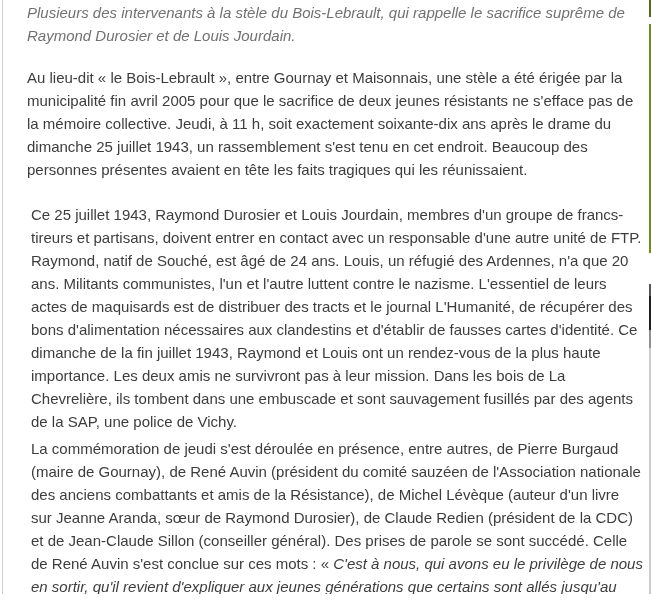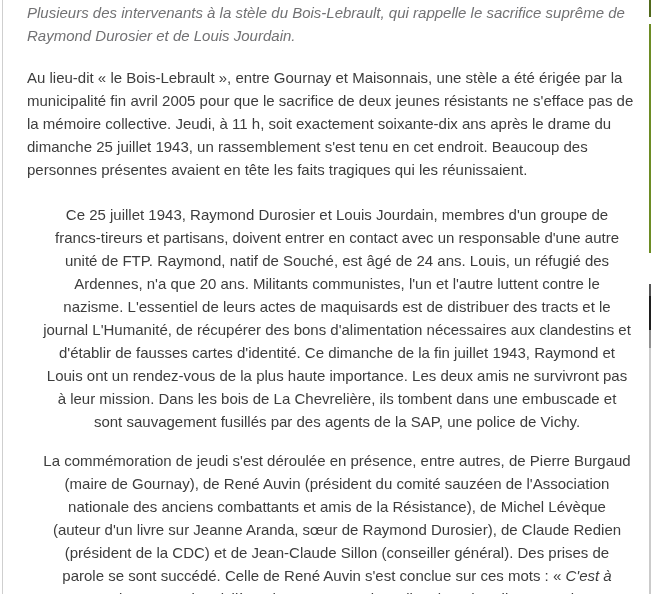--- a/index.html
+++ b/index.html
@@ -19,21 +19,21 @@
     font-size:15px;line-height:23px;
     color:var(--body-text,#3d3d3d);
   }
   .caption{
     margin:0 0 19px 0;
     font-style:italic;
     color:var(--caption-text,#717173);
   }
   .para{margin:0 0 22px 0;}
   .para-block{margin:0;}
-  .para-block > div{margin:16px;text-align:center;}
+  .para-block > div{margin:4px;}
   .q-italic{font-style:italic;}
   .edge{position:absolute;right:0;width:2px;}
   .edge-green-a{top:0;height:17px;background:var(--edge-green-dark,#51691c);}
   .edge-green-b{top:24px;height:229px;background:var(--edge-green,#6d8c24);}
   .edge-dark-a{top:284px;height:12px;background:var(--edge-dark-top,#555555);}
   .edge-dark-b{top:296px;height:34px;background:var(--edge-dark-mid,#1e1e1e);}
   .edge-dark-c{top:330px;height:18px;background:var(--edge-dark-bottom,#909090);}
   .edge-gray{top:348px;height:262px;background:var(--edge-gray,#cbcbcb);}
 </style>
 </head>

